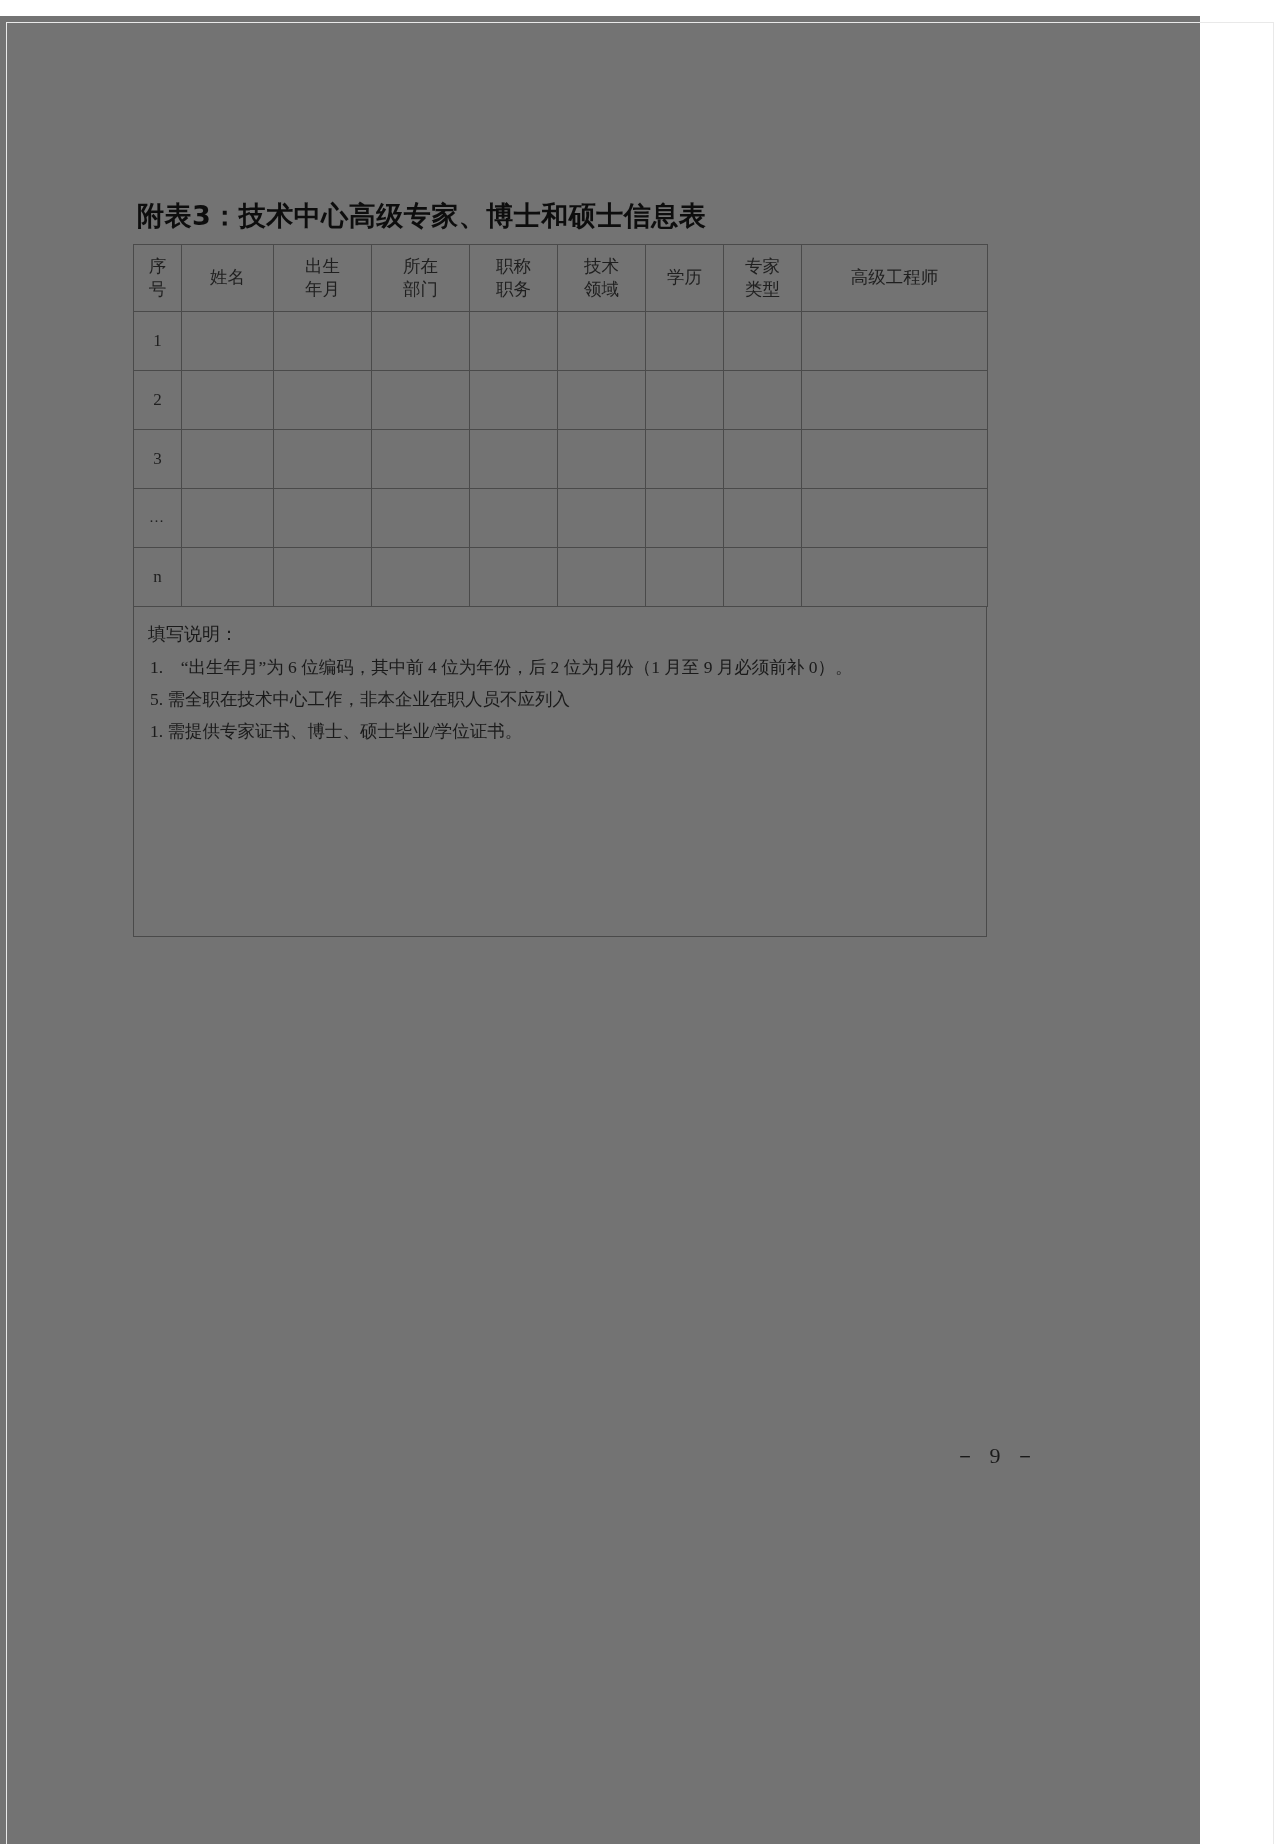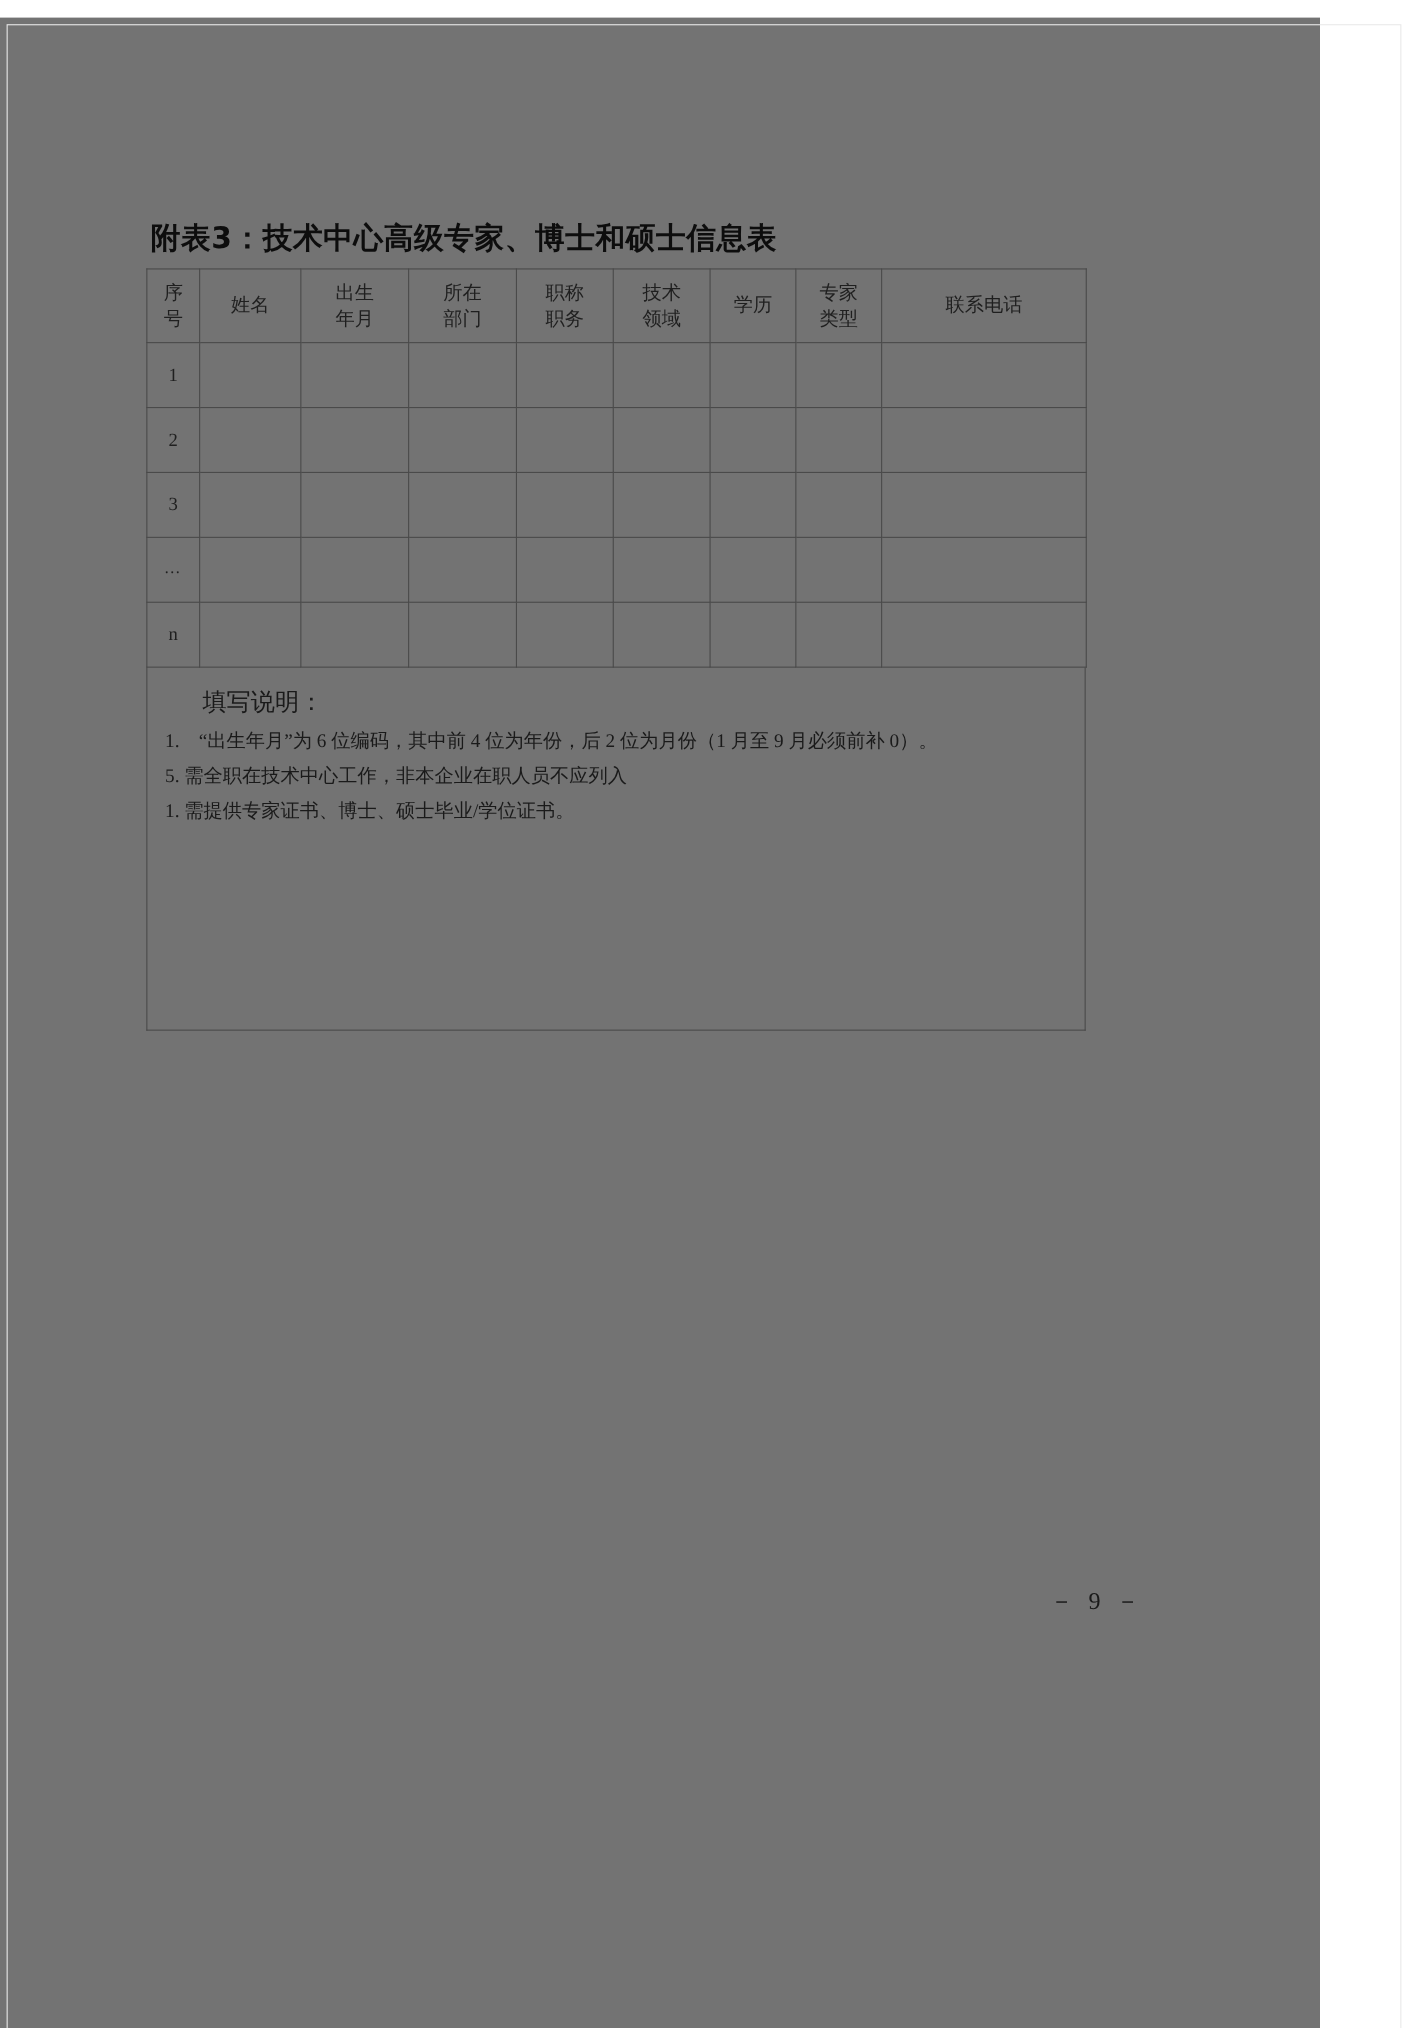--- a/index.html
+++ b/index.html
@@ -98,24 +98,23 @@
   
   .notes-box {
     width: 854px;
     box-sizing: border-box;
     border: 1px solid #4a4a4a;
     border-top: none;
     padding: 14px 16px 26px 14px;
     min-height: 330px;
   }
   .notes-head {
-    font-size: 22px;
+    font-size: 18px;
     line-height: 1.5;
     margin-bottom: 4px;
-    margin-left: 36px;
   }
   .note-line {
     font-size: 17.5px;
     line-height: 1.72;
     text-align: justify;
     text-justify: inter-ideograph;
     margin: 2px;
   }
   .note-indent {
     text-indent: 0;
@@ -182,21 +181,21 @@
             <span>领域</span>
           </th>
           <th class="hdr-2line">
             <span>学历</span>
           </th>
           <th class="hdr-2line">
             <span>专家</span>
             <span>类型</span>
           </th>
           <th class="hdr-2line">
-            <span>联系电话</span>
+            <span>高级工程师</span>
           </th>
         </tr>
       </thead>
       <tbody>
         <tr>
           <td class="row-label">1</td>
           <td></td>
           <td></td>
           <td></td>
           <td></td>

